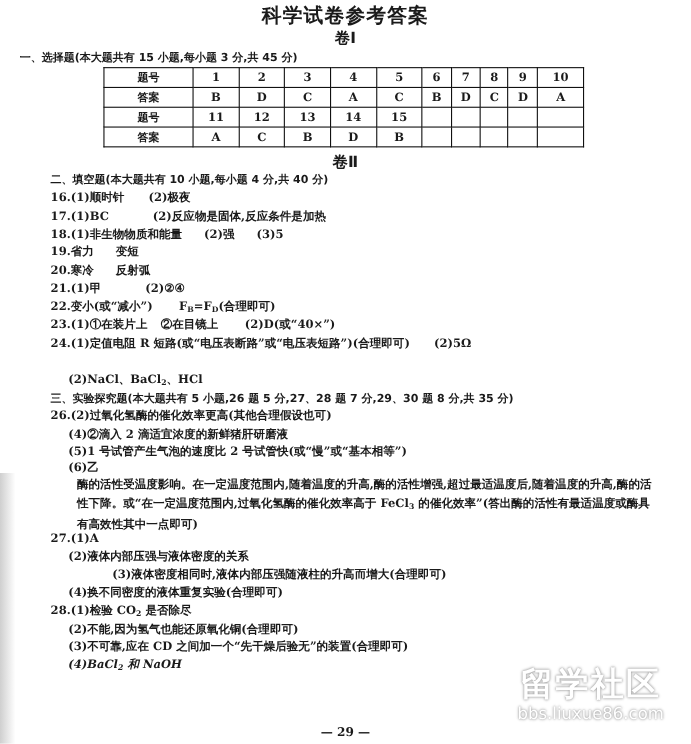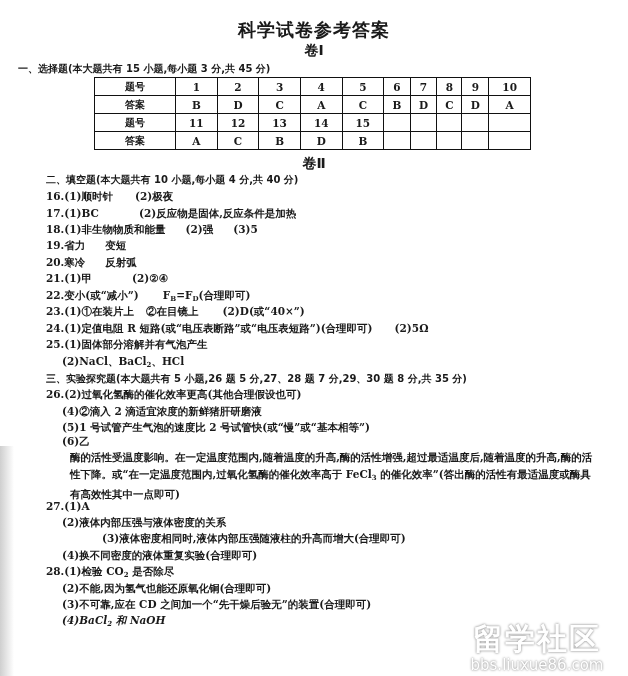--- a/index.html
+++ b/index.html
@@ -3,21 +3,21 @@
 <meta charset="utf-8">
 <style>
   html, body { margin: 0; padding: 0; }
   body {
     width: 628px; height: 676px; overflow: hidden;
     background: #ffffff;
     font-family: "DejaVu Serif", "Liberation Serif", serif;
     color: #1a1a1a;
     position: relative;
   }
-  .page { position: absolute; left: 0; top: 16px; width: 628px; height: 552px; }
+  .page { position: absolute; left: 0; top: 0; width: 628px; height: 552px; }
   .left-shadow {
     position: absolute; left: 0; top: 430px; width: 14px; height: 246px;
     background: linear-gradient(to right, #cfcfcf, rgba(255,255,255,0));
   }
   .title {
     position: absolute; top: 2px; left: 0; width: 628px; text-align: center;
     font-family: "DejaVu Sans", sans-serif; font-weight: bold; font-size: 18px; letter-spacing: 1px;
   }
   .vol-heading {
     position: absolute; left: 0; width: 628px; text-align: center;
@@ -148,23 +148,20 @@
   </div>
   <div class="line" style="left:46px; top:273px;text-align:right;">
     <span>22.</span><span>变小(或“减小”)</span><span class="gap" style="width:24px"></span><span>F</span><sub>B</sub><span>=F</span><sub>D</sub><span>(合理即可)</span>
   </div>
   <div class="line" style="left:46px; top:289px;">
     <span>23.</span><span>(1)①在装片上</span><span class="gap" style="width:12px"></span><span>②在目镜上</span><span class="gap" style="width:24px"></span><span>(2)D(或“40×”)</span>
   </div>
   <div class="line" style="left:46px; top:306px;">
     <span>24.</span><span>(1)定值电阻 R 短路(或“电压表断路”或“电压表短路”)(合理即可)</span><span class="gap" style="width:22px"></span><span>(2)5Ω</span>
   </div>
-  <div class="line" style="left:46px; top:322px;">
-    <span>25.</span><span>(1)固体部分溶解并有气泡产生</span>
-  </div>
   <div class="line" style="left:62px; top:339px;">
     <span>(2)NaCl、BaCl</span><sub>2</sub><span>、HCl</span>
   </div>
 
   <div class="line section" style="left:46px; top:356px;">三、实验探究题(本大题共有 5 小题,26 题 5 分,27、28 题 7 分,29、30 题 8 分,共 35 分)</div>
 
   <div class="line" style="left:46px; top:372px;">
     <span>26.</span><span>(2)过氧化氢酶的催化效率更高(其他合理假设也可)</span>
   </div>
   <div class="line" style="left:62px; top:389px;">(4)②滴入 2 滴适宜浓度的新鲜猪肝研磨液</div>

